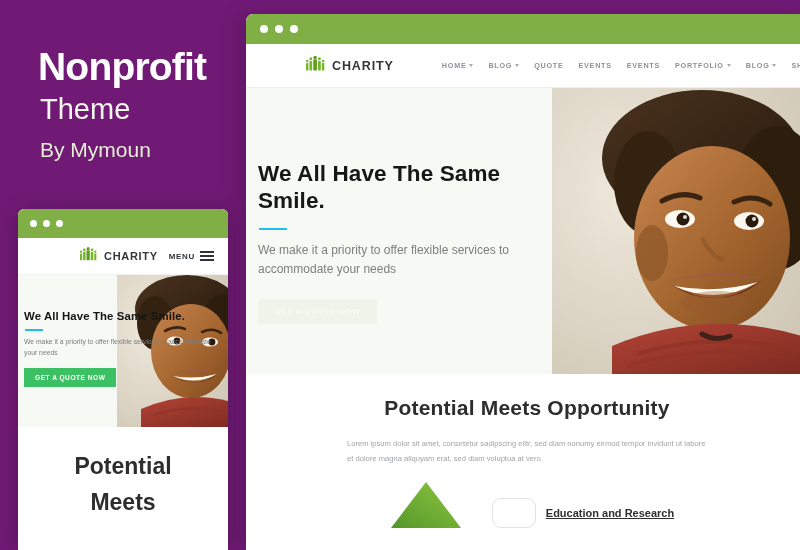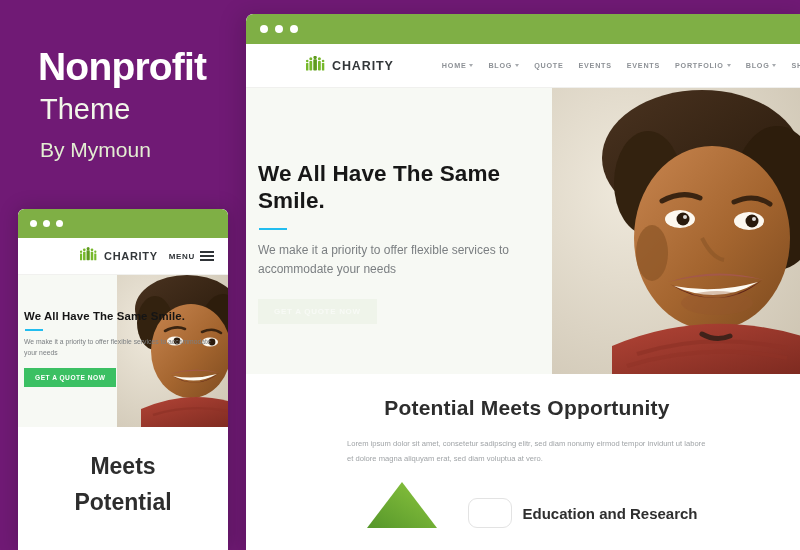--- a/index.html
+++ b/index.html
@@ -104,21 +104,21 @@
   }
   .d-features {
     display:flex; align-items:flex-end; justify-content:center;
     gap:20px; margin-top:14px;
   }
   .feat { display:flex; align-items:center; gap:10px; }
   .feat-box {
     width:44px; height:30px; border:1px solid #e3e3e3;
     border-radius:9px; background:#fff;
   }
-  .feat-label { font-size:15px; font-weight:700; color:#2f2f2f; white-space:nowrap; }
+  .feat-label { font-size:11px; font-weight:700; color:#2f2f2f; white-space:nowrap;text-decoration:underline; }
   .tri-wrap { width:92px; display:flex; justify-content:center; }
 
   
   .mobile {
     position:absolute; left:18px; top:209px; width:210px; height:341px;
     background:#ffffff; border-radius:6px 6px 0 0;
     box-shadow:0 0 20px rgba(0,0,0,0.20);
     overflow:hidden;
   }
   .mobile .chrome { height:29px; padding-left:12px; gap:6px; border-radius:6px 6px 0 0; }
@@ -385,18 +385,18 @@
       </div>
       <div class="m-hero-copy">
         <div class="m-h1">We All Have The Same Smile.</div>
         <div class="m-rule"></div>
         <div class="m-sub">We make it a priority to offer flexible services to accommodate your needs</div>
         <div class="m-btn">GET A QUOTE NOW</div>
       </div>
     </div>
 
     <div class="m-lower">
+      <div class="m-h2">Potential</div>
       <div class="m-h2">Meets</div>
-      <div class="m-h2">Potential</div>
     </div>
   </div>
 
 </div>
 
 </body></html>

